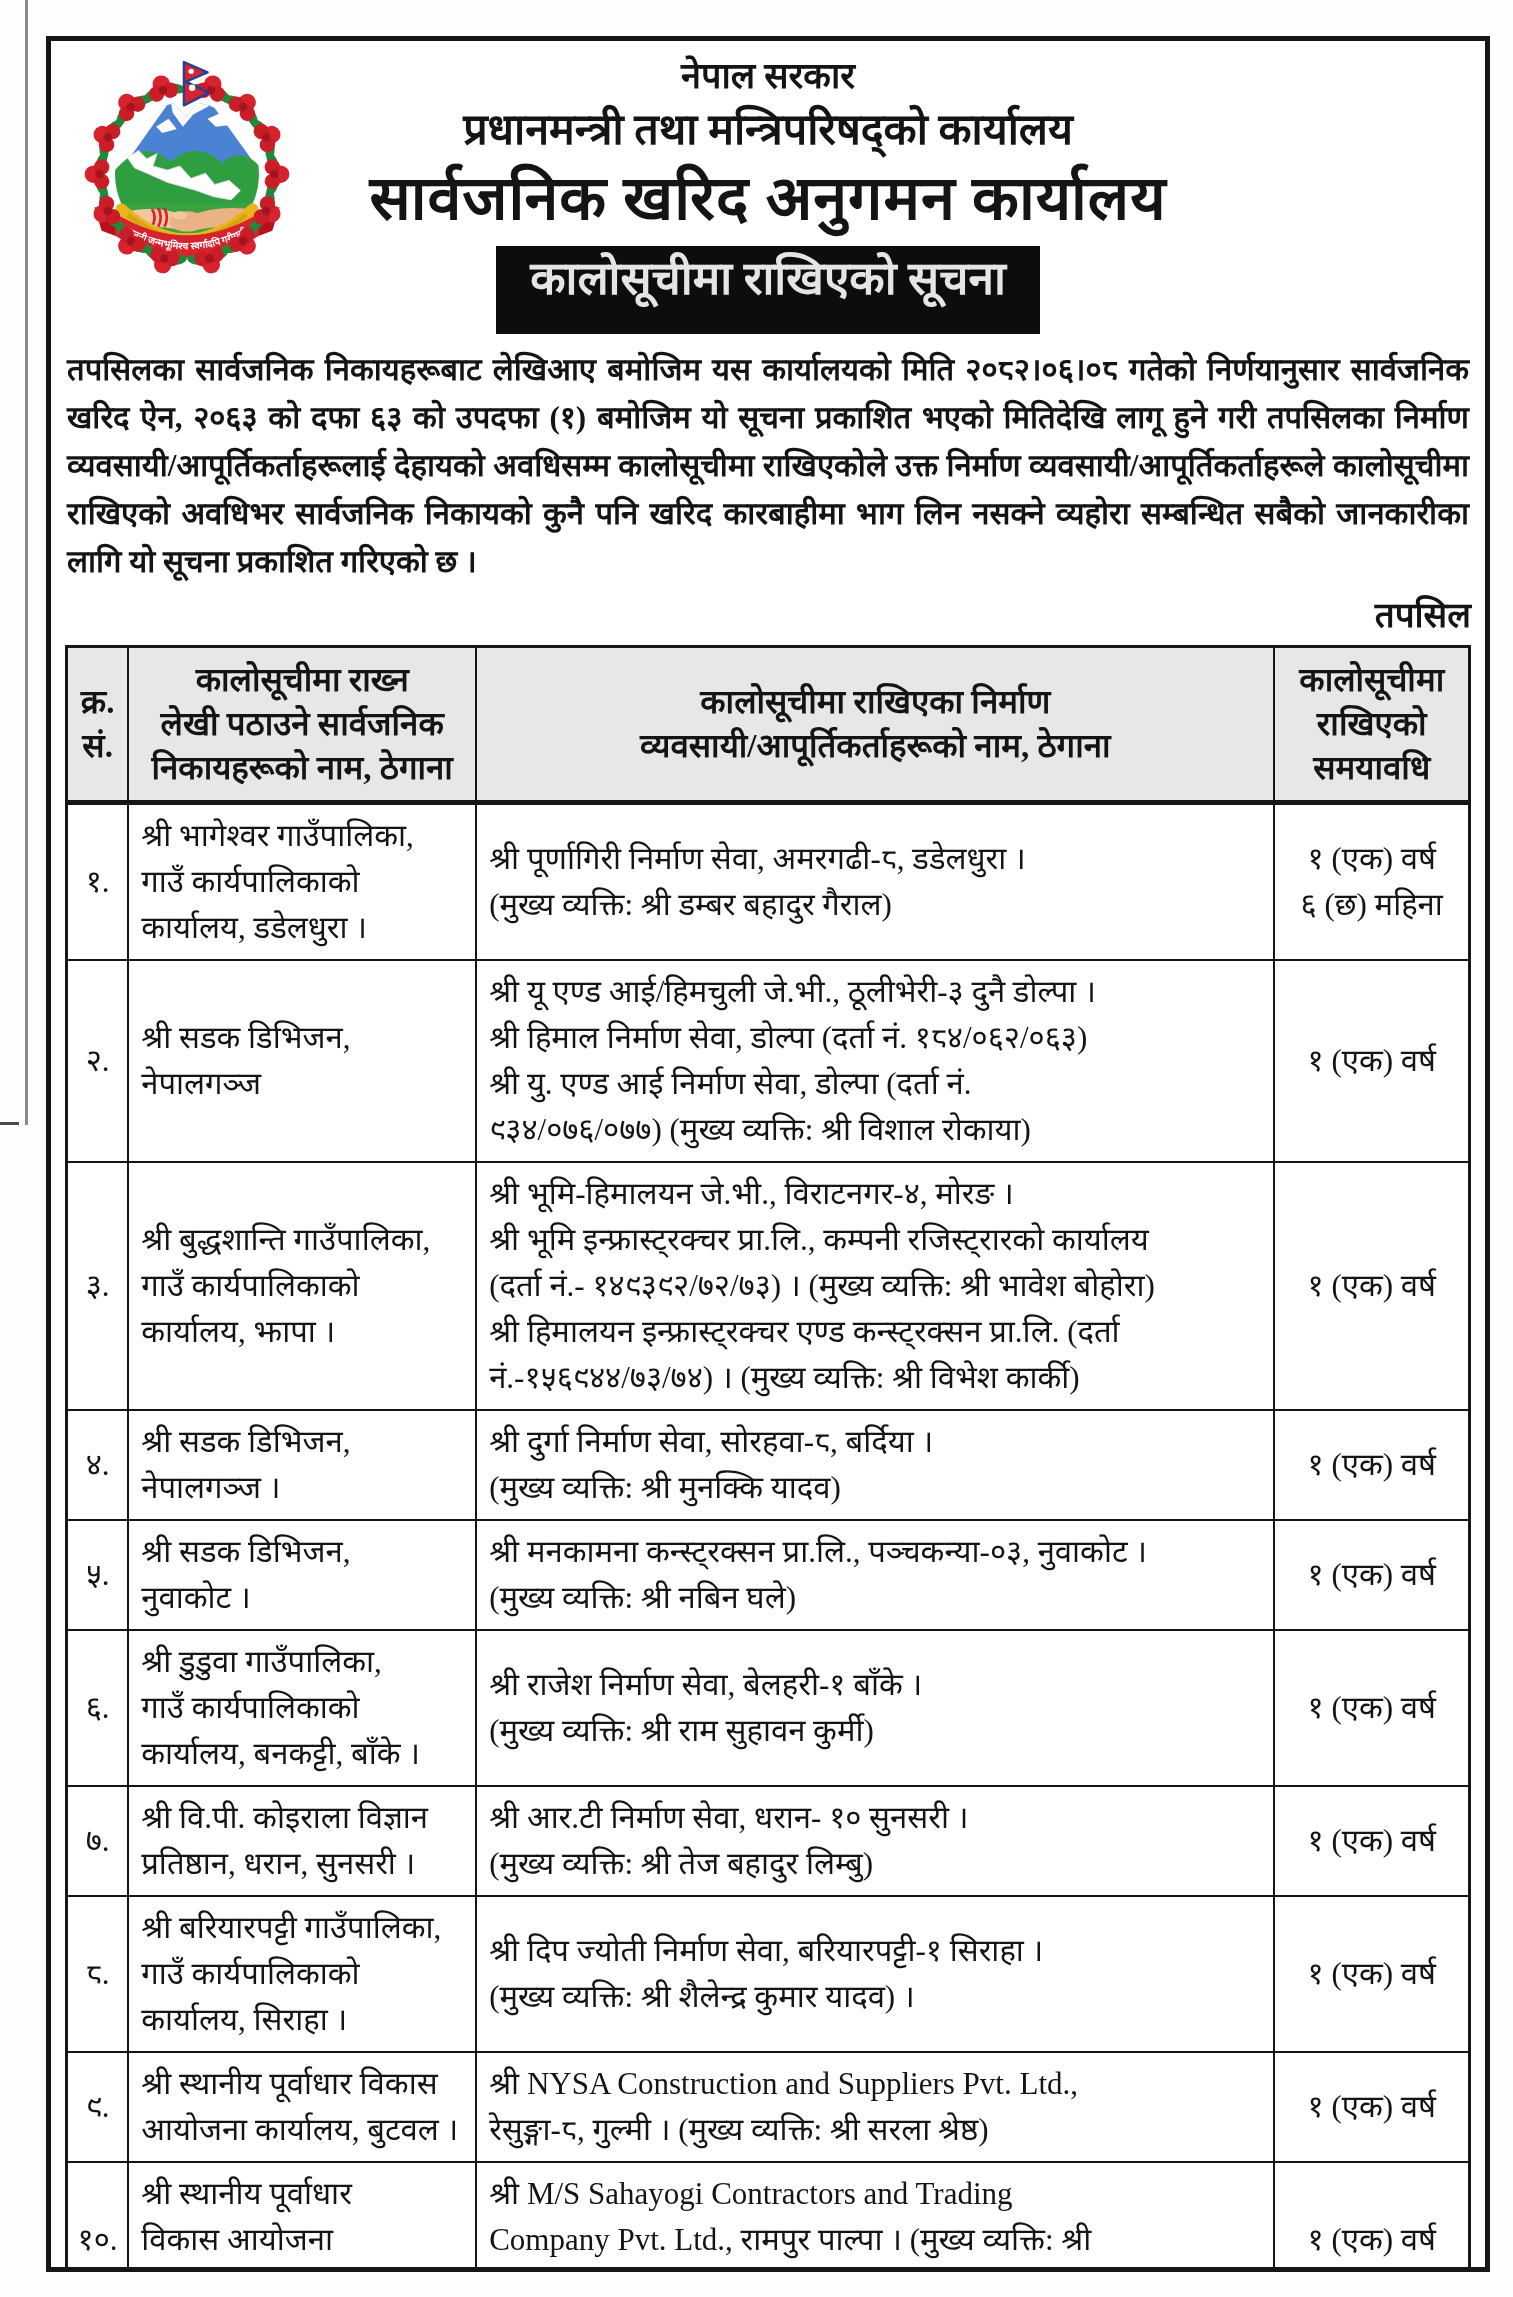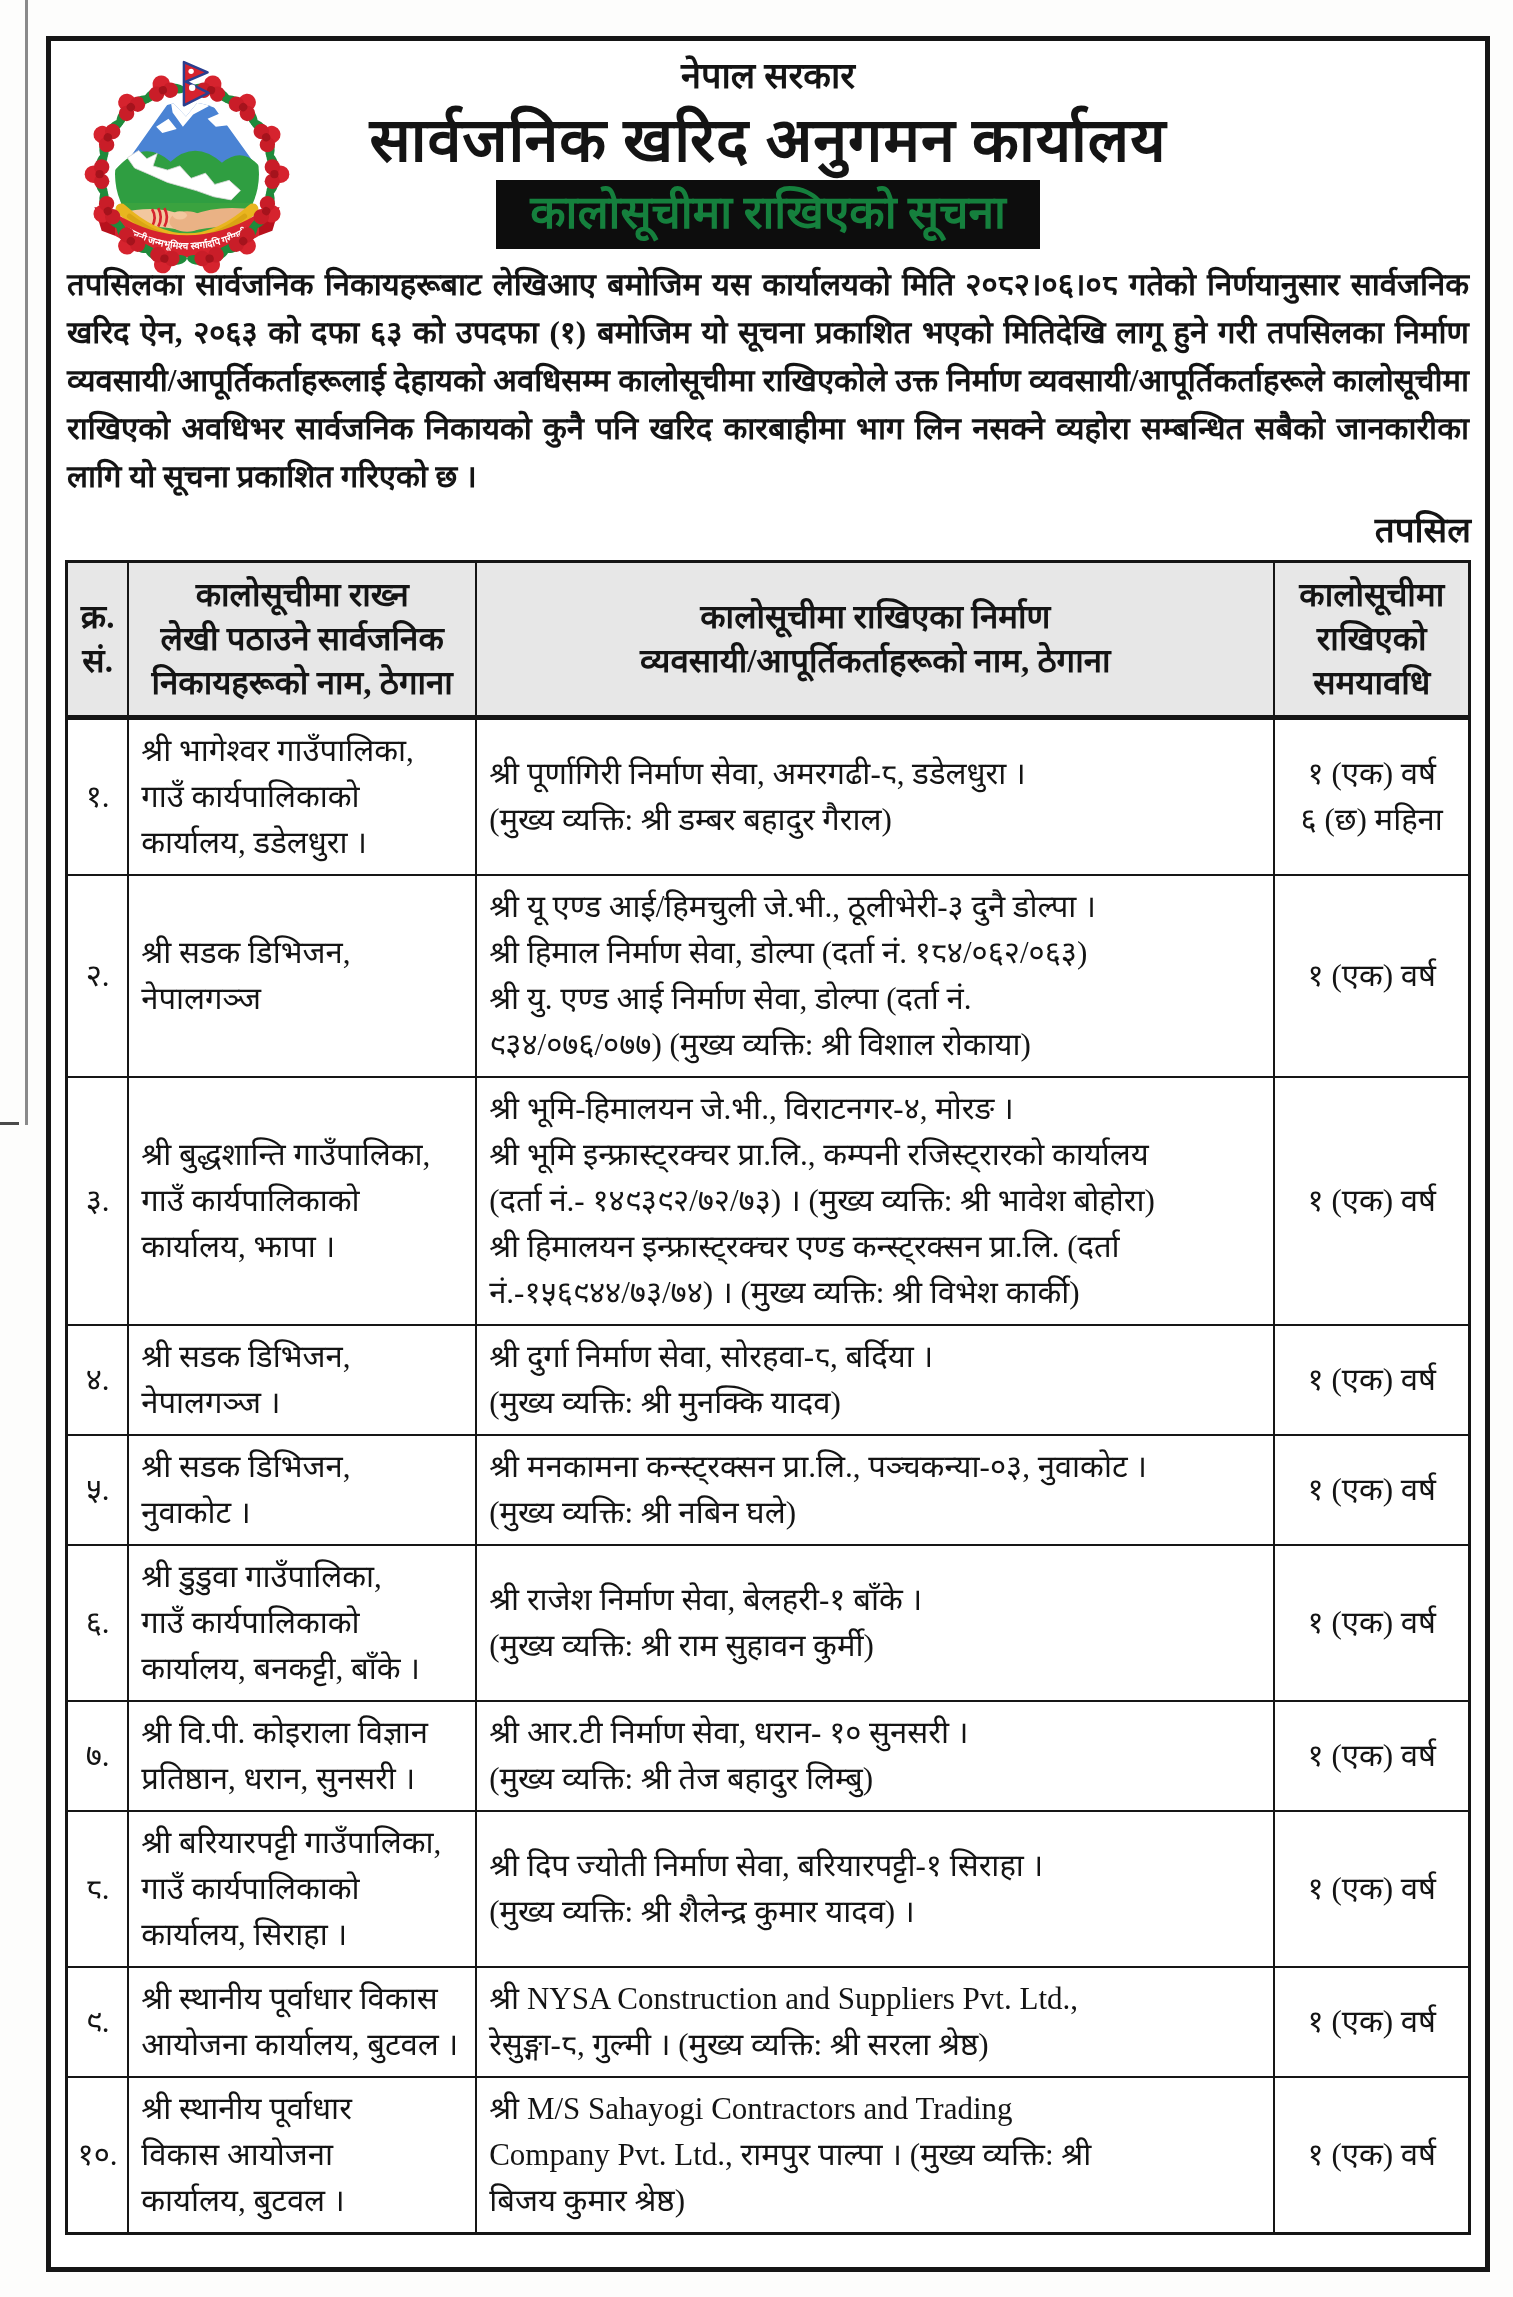--- a/index.html
+++ b/index.html
@@ -11,22 +11,22 @@
   
   .notice-box{position:absolute;left:46px;top:36px;width:1444px;height:2236px;
               border:5px solid #161616;box-sizing:border-box;padding:0 14px;background:#fff;overflow:hidden;}
   .masthead{position:relative;text-align:center;}
   .emblem{position:absolute;left:16px;top:4px;width:212px;height:218px;}
   .gov-line{margin:14px 0 0;font-size:36px;font-weight:800;line-height:1.2;text-align:center;}
   .office-parent{margin:6px 0 0;font-size:43px;font-weight:800;line-height:1.2;}
   .office-name{margin:8px 0 0;font-size:61px;font-weight:900;letter-spacing:1px;line-height:1.15;}
   .address-line{margin:8px 0 0;font-size:36px;font-weight:800;}
   .date-line{margin:6px 0 0;font-size:32px;font-weight:700;}
-  .title-bar{margin:4px auto 0;width:fit-content;background:#0d0d0d;color:#15803d;
-             padding:8px 34px 10px;font-size:46px;font-weight:900;line-height:1.1;}
+  .title-bar{margin:12px auto 0;width:fit-content;background:#0d0d0d;color:#e5e5e5;
+             padding:8px 34px 29px;font-size:46px;font-weight:900;line-height:1.1;}
   .body-para{margin:12px 2px 0;font-size:31px;line-height:48px;text-align:justify;font-weight:700;}
   .schedule-label{margin:4px 0 8px;text-align:right;font-size:35px;font-weight:800;}
   table.blacklist{width:100%;border-collapse:collapse;border:3px solid #161616;table-layout:fixed;}
   .blacklist th,.blacklist td{border:2px solid #161616;vertical-align:middle;}
   .blacklist thead th{background:#e7e7e7;font-size:33px;font-weight:800;line-height:44px;
                       text-align:center;padding:10px 4px;border-bottom:5px solid #161616;}
   .blacklist td{font-size:31px;line-height:46px;padding:8px 12px;}
   td.c-sn{text-align:center;padding:8px 2px;}
   td.c-dur{text-align:center;padding:8px 4px;}
   .pre{white-space:pre-line;}
@@ -101,20 +101,21 @@
         </g>
 
         <g>
           <path d="M97,3 L97,45 L121,33 L99,22 L120,13 Z" fill="#d6232e" stroke="#2a3f8f" stroke-width="2.4" stroke-linejoin="round"></path>
           <circle cx="104" cy="12" r="2.6" fill="#ffffff"></circle>
           <circle cx="105" cy="28" r="3.1" fill="#ffffff"></circle>
         </g>
       </svg>
 
       <p class="gov-line">नेपाल सरकार</p>
+      <p class="office-parent">प्रधानमन्त्री तथा मन्त्रिपरिषद्को कार्यालय</p>
       <p class="office-name">सार्वजनिक खरिद अनुगमन कार्यालय</p>
       <div class="title-bar">कालोसूचीमा राखिएको सूचना</div>
     </div>
 
     <p class="body-para">तपसिलका सार्वजनिक निकायहरूबाट लेखिआए बमोजिम यस कार्यालयको मिति २०८२।०६।०८ गतेको निर्णयानुसार सार्वजनिक खरिद ऐन, २०६३ को दफा ६३ को उपदफा (१) बमोजिम यो सूचना प्रकाशित भएको मितिदेखि लागू हुने गरी तपसिलका निर्माण व्यवसायी/आपूर्तिकर्ताहरूलाई देहायको अवधिसम्म कालोसूचीमा राखिएकोले उक्त निर्माण व्यवसायी/आपूर्तिकर्ताहरूले कालोसूचीमा राखिएको अवधिभर सार्वजनिक निकायको कुनै पनि खरिद कारबाहीमा भाग लिन नसक्ने व्यहोरा सम्बन्धित सबैको जानकारीका लागि यो सूचना प्रकाशित गरिएको छ ।</p>
     <p class="schedule-label">तपसिल</p>
 
     <table class="blacklist">
       <colgroup>
         <col style="width:4.4%">

